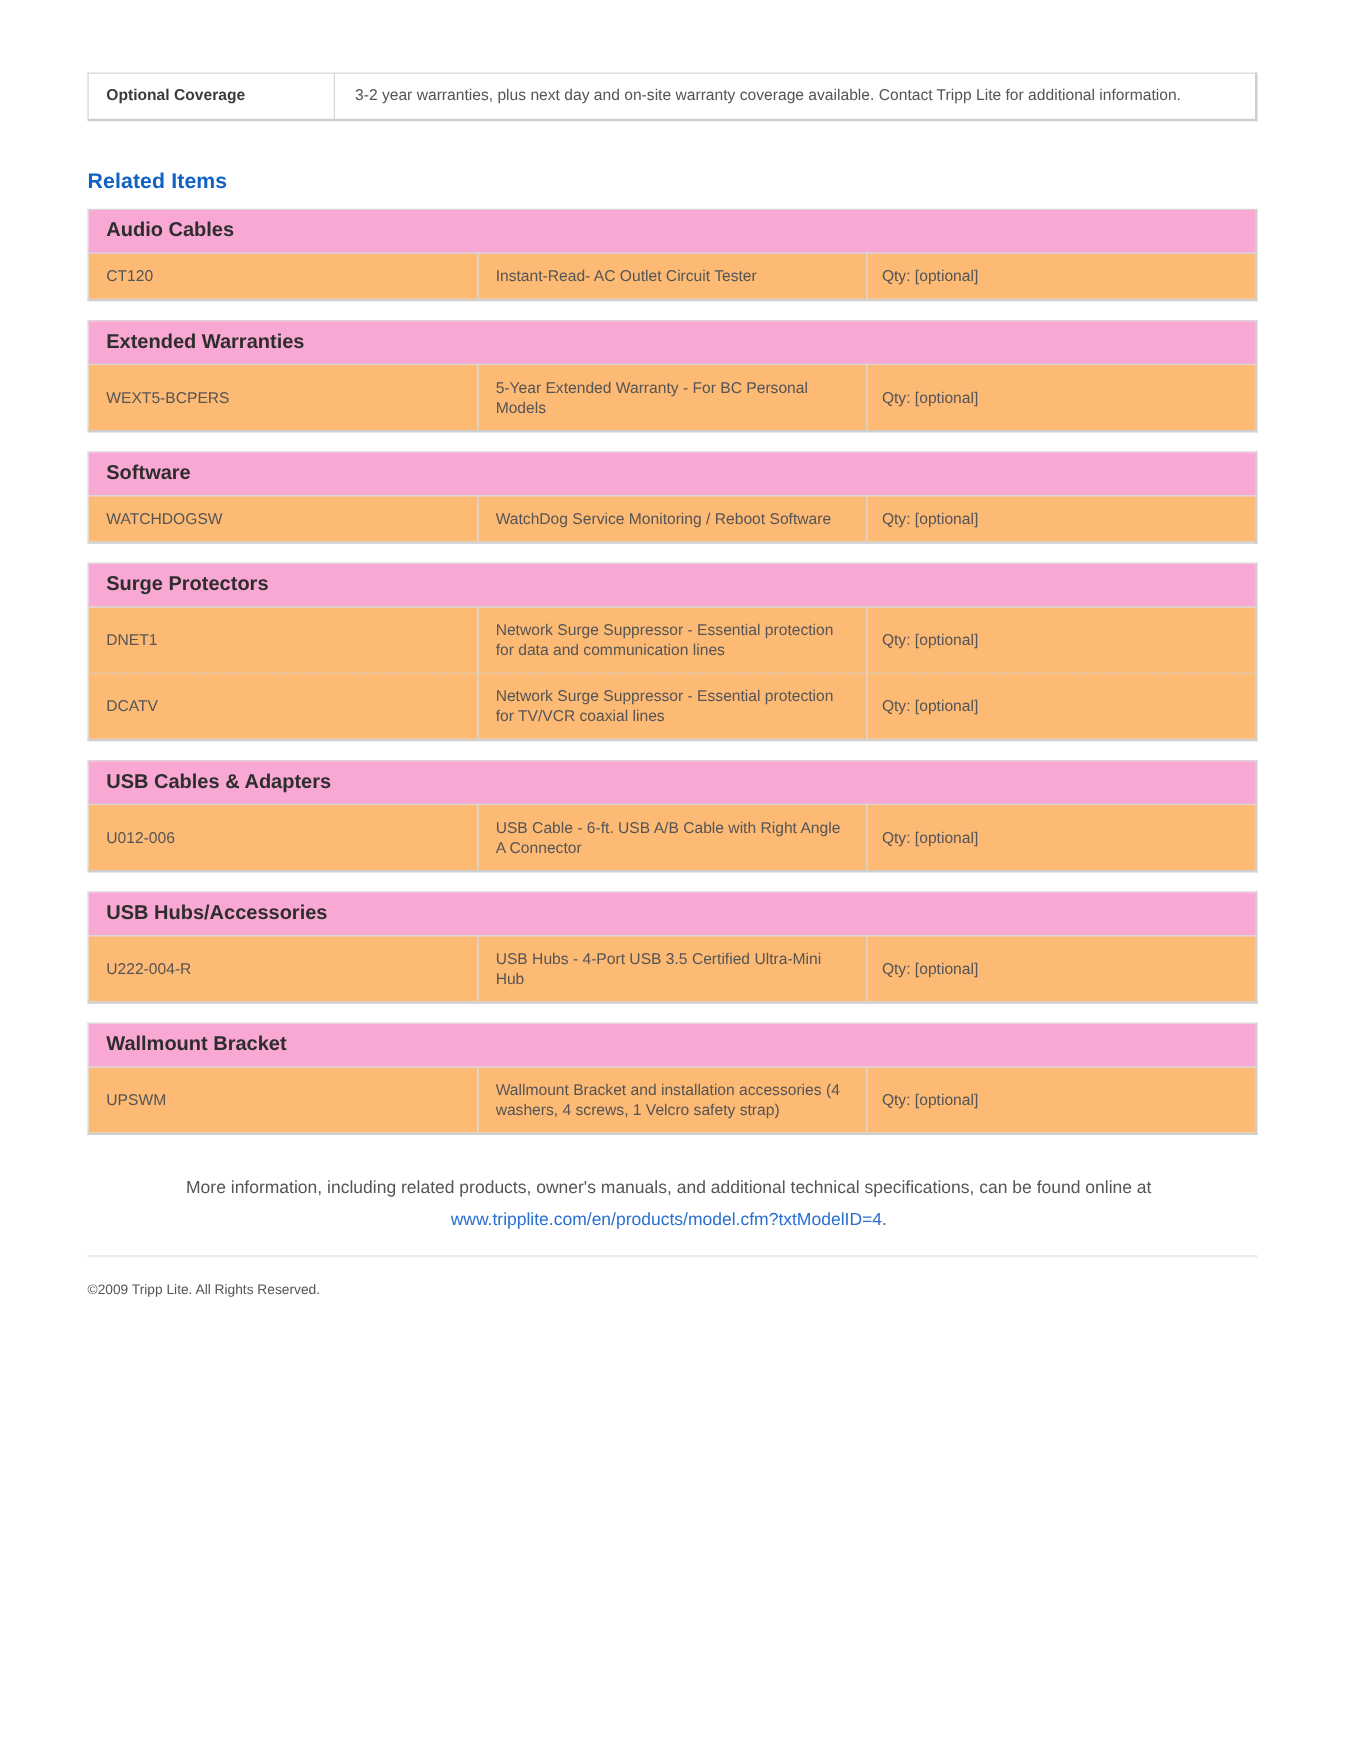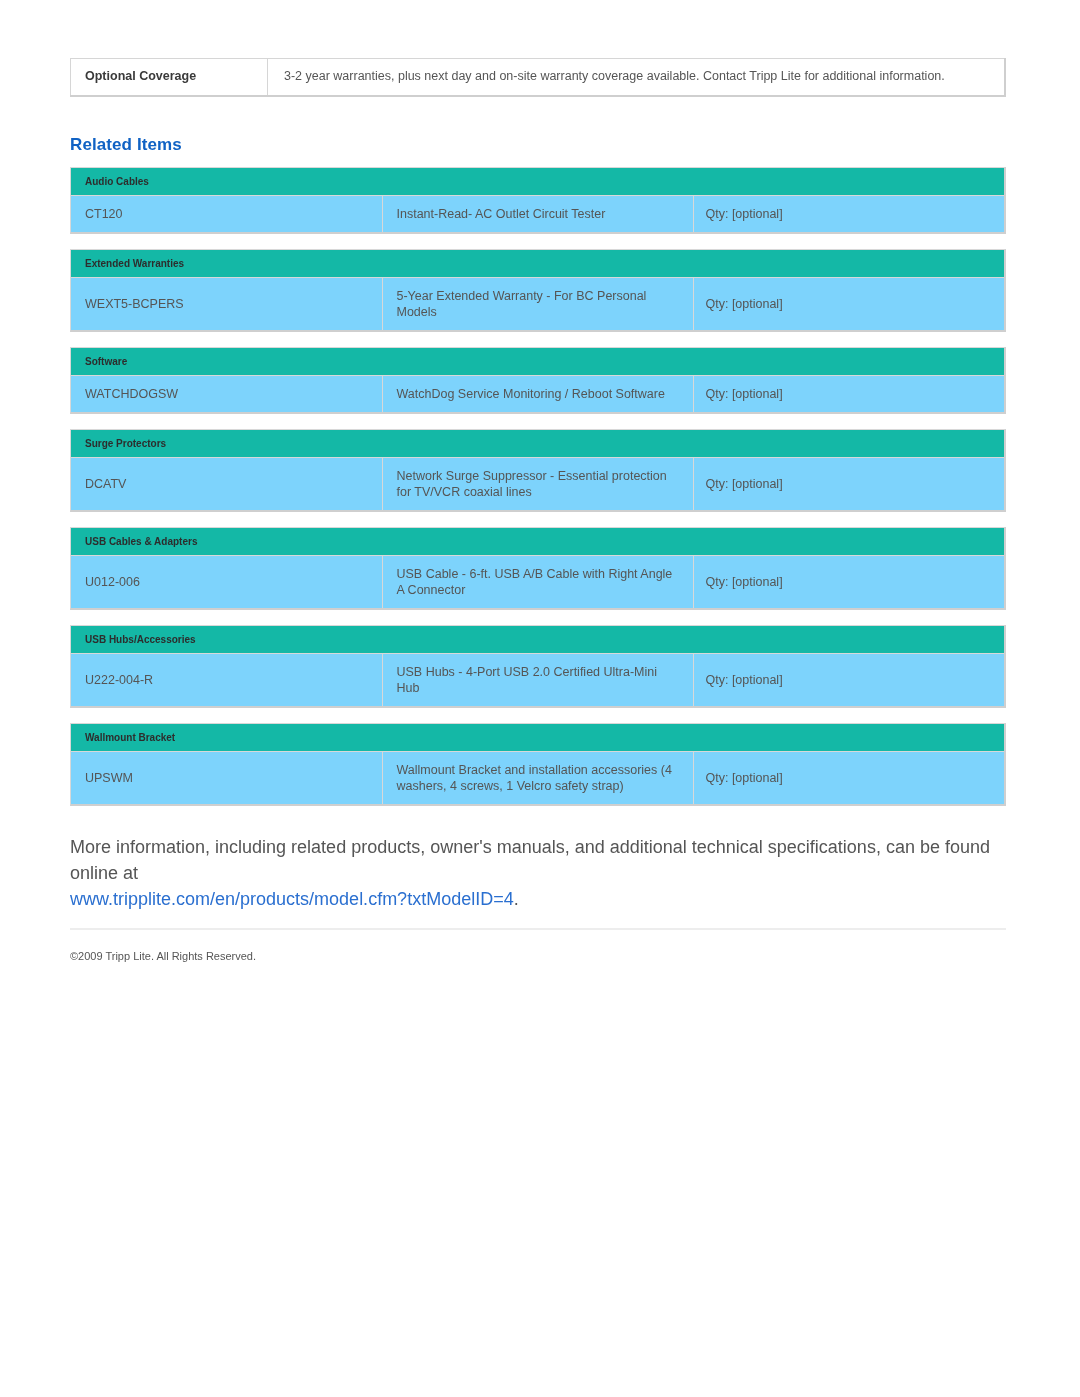--- a/index.html
+++ b/index.html
@@ -78,58 +78,59 @@
     border-bottom: 2px solid #cfcfcf;
     background: #ffffff;
     box-sizing: border-box;
   }
   .group-table {
     width: 100%;
     border-collapse: collapse;
     table-layout: fixed;
   }
   .group-header-cell {
-    font-size: 10px;
+    font-size: 16px;
     font-weight: bold;
     color: #2d2d2d;
     padding: 8px 12px 8px 14px;
     border-bottom: 1px solid #d8d8d8;
-    background: #14b8a6;
+    background: #f9a8d4;
     text-align: left;
   }
   .group-table td {
     font-size: 12.5px;
     line-height: 16px;
     color: #555555;
     padding: 10px 12px 10px 14px;
     vertical-align: middle;
-    background: #7dd3fc;
+    background: #fdba74;
   }
   .group-table tr.data-row + tr.data-row td {
     border-top: 1px dotted #c9c9c9;
   }
   .col-model {
     width: 205px;
     border-right: 1px solid #d8d8d8;
   }
   .col-desc {
     border-right: 1px solid #d8d8d8;
   }
   .col-qty {
     width: 124px;
     padding-left: 12px !important;
   }
 
   
   .footer-note {
     margin-top: 28px;
-    font-size: 18px;
+    font-size: 14px;
     line-height: 26px;
     color: #555555;
     width: 930px;
+    text-align: center;
   }
   .footer-link {
     color: #2a6fd0;
     text-decoration: none;
   }
   .footer-rule {
     margin: 16px 0 0 0;
     width: 936px;
     height: 2px;
     background: #ededed;
@@ -209,20 +210,25 @@
         </div>
         <div class="group">
           <table class="group-table">
             <thead>
               <tr>
                 <th class="group-header-cell" colspan="3">Surge Protectors</th>
               </tr>
             </thead>
             <tbody>
               <tr class="data-row">
+                <td class="col-model">DNET1</td>
+                <td class="col-desc">Network Surge Suppressor - Essential protection for data and communication lines</td>
+                <td class="col-qty">Qty: [optional]</td>
+              </tr>
+              <tr class="data-row">
                 <td class="col-model">DCATV</td>
                 <td class="col-desc">Network Surge Suppressor - Essential protection for TV/VCR coaxial lines</td>
                 <td class="col-qty">Qty: [optional]</td>
               </tr>
             </tbody>
           </table>
         </div>
         <div class="group">
           <table class="group-table">
             <thead>
@@ -242,21 +248,21 @@
         <div class="group">
           <table class="group-table">
             <thead>
               <tr>
                 <th class="group-header-cell" colspan="3">USB Hubs/Accessories</th>
               </tr>
             </thead>
             <tbody>
               <tr class="data-row">
                 <td class="col-model">U222-004-R</td>
-                <td class="col-desc">USB Hubs - 4-Port USB 2.0 Certified Ultra-Mini Hub</td>
+                <td class="col-desc">USB Hubs - 4-Port USB 3.5 Certified Ultra-Mini Hub</td>
                 <td class="col-qty">Qty: [optional]</td>
               </tr>
             </tbody>
           </table>
         </div>
         <div class="group">
           <table class="group-table">
             <thead>
               <tr>
                 <th class="group-header-cell" colspan="3">Wallmount Bracket</th>

